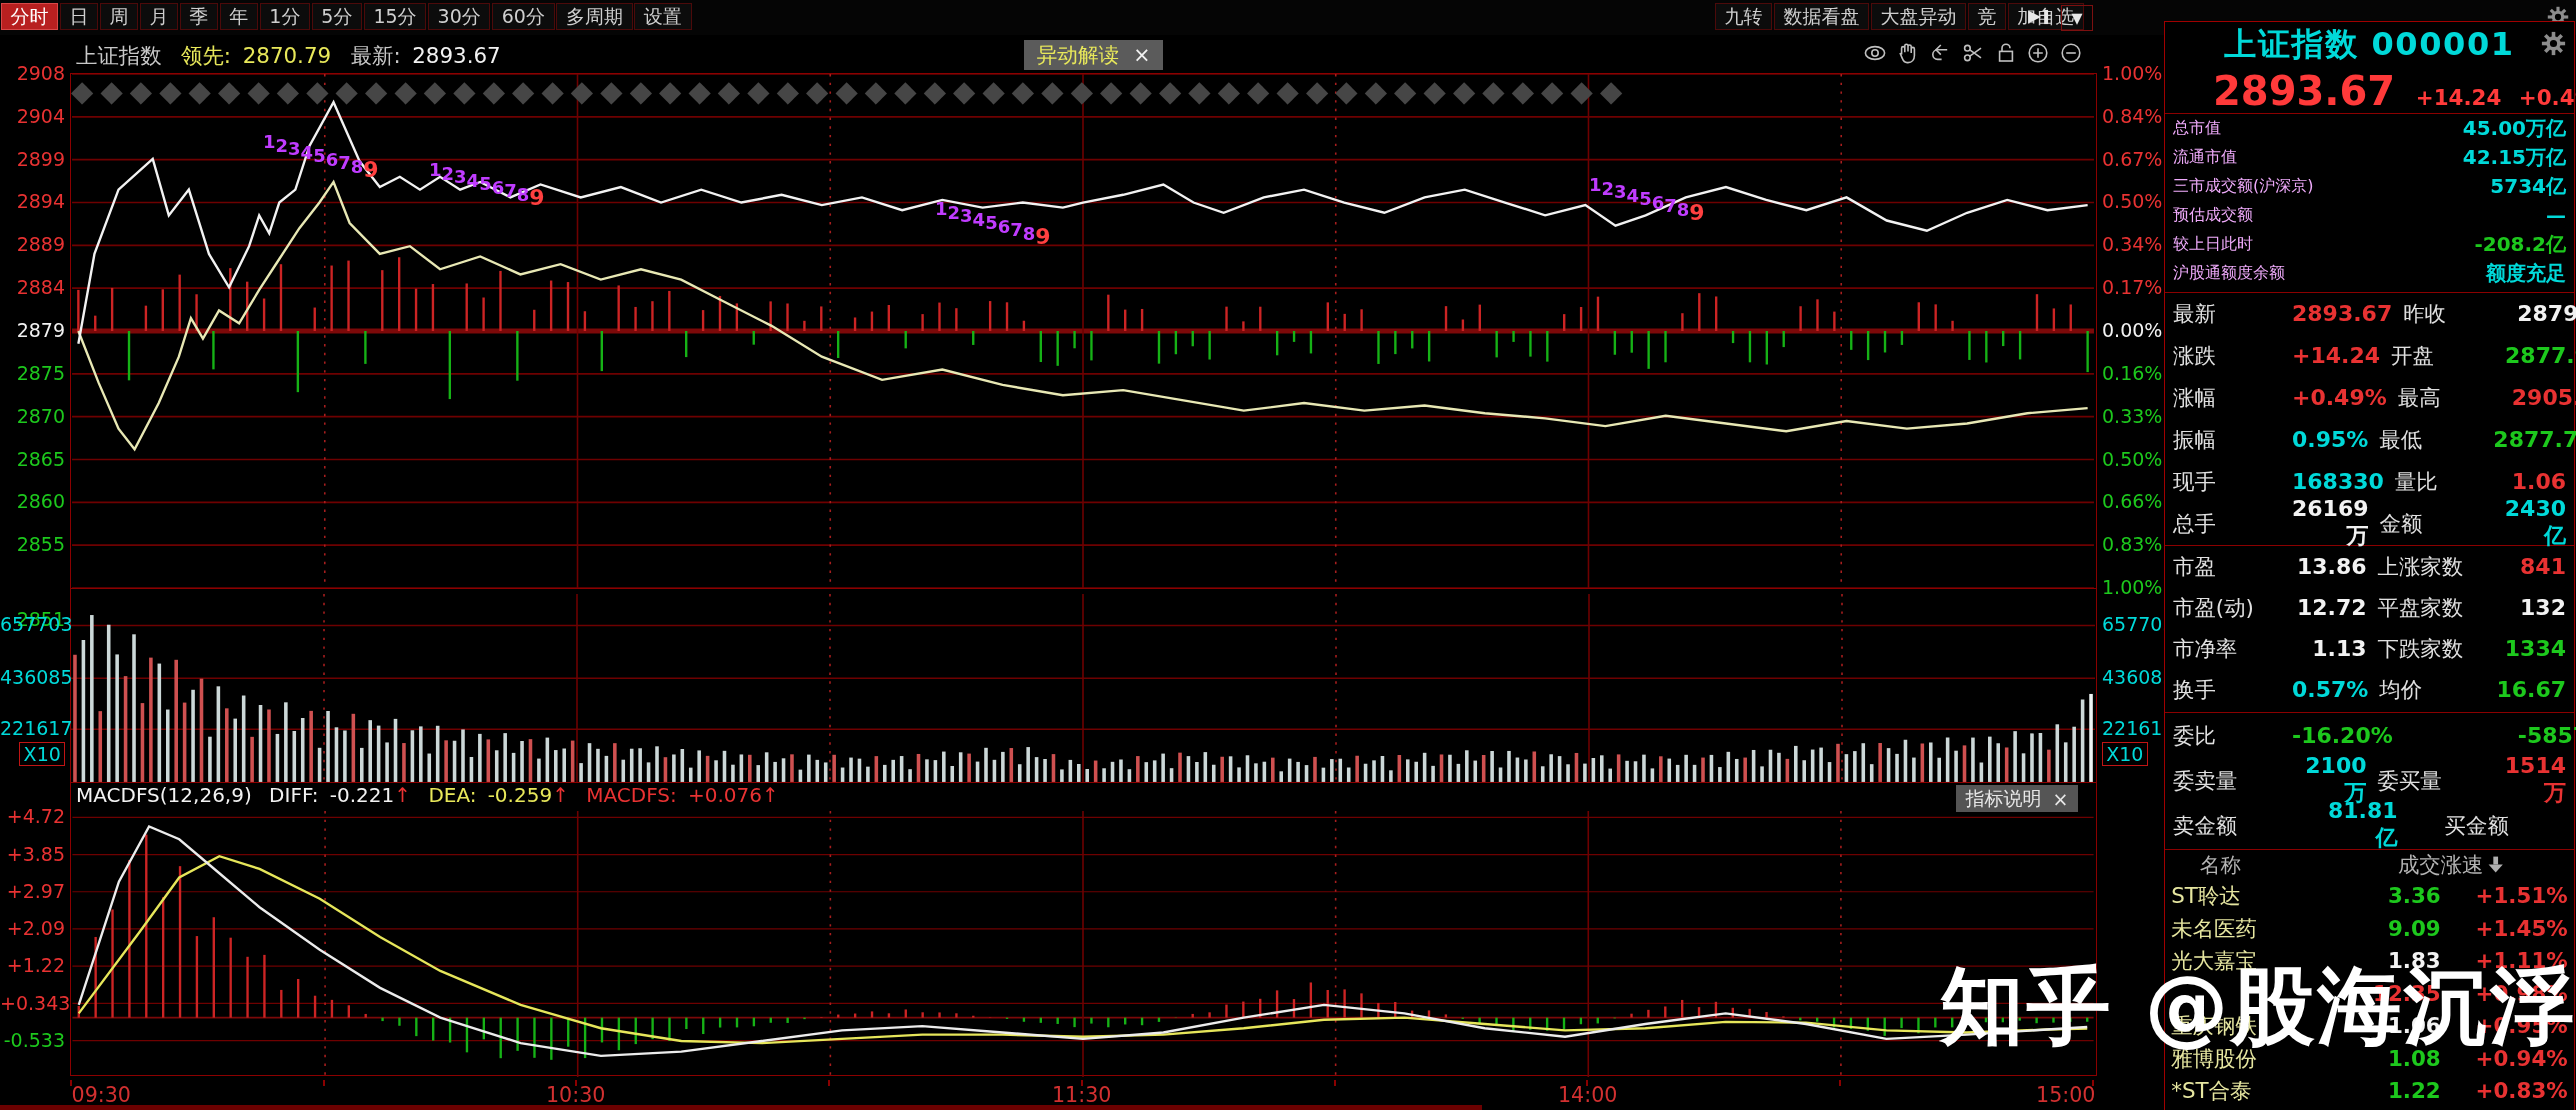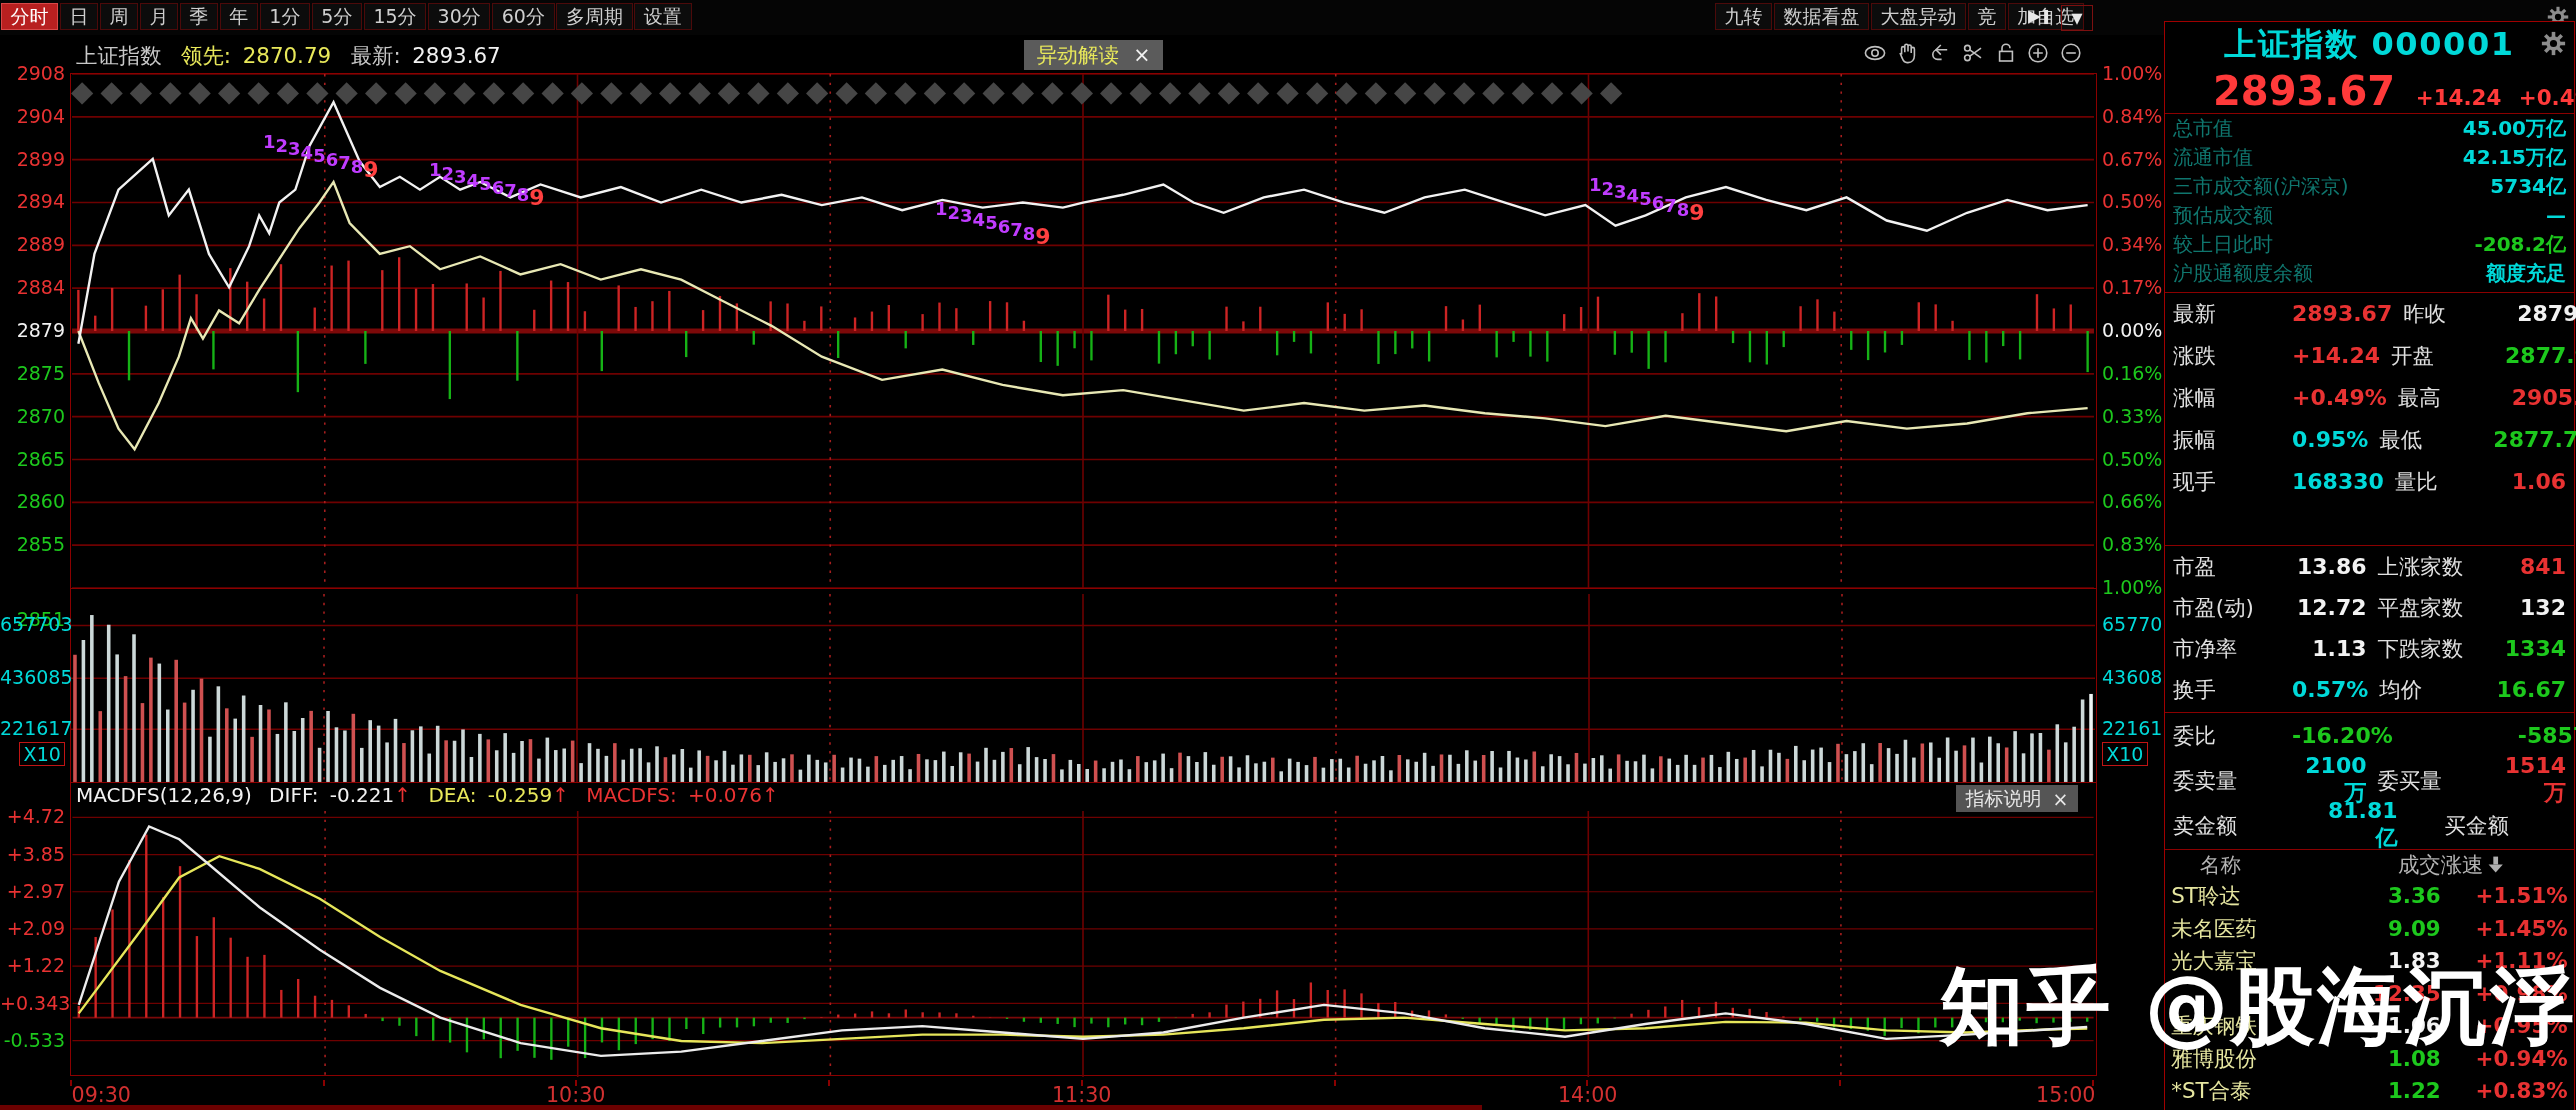--- a/index.html
+++ b/index.html
@@ -38,21 +38,21 @@
   #panel{left:2164px;top:20.6px;width:411px;height:1090px;border:1.6px solid #a00000;box-sizing:border-box;
          background:#000;display:flex;flex-direction:column;}
   .sect{border-bottom:1.6px solid #8b0000;flex:none;position:relative;}
   #p-title-row{height:46px;display:flex;align-items:center;justify-content:center;}
   #p-title{font-size:32px;font-weight:bold;color:#00d9d9;letter-spacing:1.6px;}
   #p-price-row{height:45px;display:flex;align-items:baseline;padding-left:48px;}
   #p-price{font-size:40px;font-weight:bold;color:#ff3a3a;}
   #p-chg{font-size:21.4px;font-weight:bold;color:#ff3a3a;margin-left:20.6px;}
   #p-chgpct{font-size:21.4px;font-weight:bold;color:#ff3a3a;margin-left:17.4px;}
   .info-row{height:29px;display:flex;align-items:center;justify-content:space-between;padding:0 8px;}
-  .info-row .lab{font-size:20px;color:#0f766e;}
+  .info-row .lab{font-size:16px;color:#f0abfc;}
   .info-row .val{font-size:20px;font-weight:bold;}
   .q-row{display:flex;align-items:center;padding:0 8px;}
   .q-row .l1,.q-row .l2{font-size:21.4px;color:#e0e0e0;flex:none;}
   .q-row .l1{width:119px;}
   .q-row .l2{width:125px;padding-left:11px;box-sizing:border-box;}
   .q-row .v1,.q-row .v2{flex:1;text-align:right;font-size:22px;font-weight:bold;}
   .stk-head{height:30px;display:flex;align-items:center;padding:0 6.3px;font-size:20.6px;color:#b4b4b4;}
   .stk-row{height:32.5px;display:flex;align-items:center;padding:0 6.3px;cursor:pointer;}
   .stk-row .nm{flex:1;font-size:21.4px;color:#e6e6a0;white-space:nowrap;overflow:hidden;}
   .stk-row .pr,.stk-head .pr{width:119px;text-align:right;font-size:21.4px;font-weight:bold;}
@@ -852,20 +852,26 @@
         <span class="v1 c-c">0.95%</span>
         <span class="l2">最低</span>
         <span class="v2 c-g">2877.77</span>
       </div>
       <div class="q-row" style="height: 42px;">
         <span class="l1">现手</span>
         <span class="v1 c-c">168330</span>
         <span class="l2">量比</span>
         <span class="v2 c-r">1.06</span>
       </div>
+      <div class="q-row" style="height: 42px;">
+        <span class="l1">总手</span>
+        <span class="v1 c-w">26169万</span>
+        <span class="l2">金额</span>
+        <span class="v2 c-c">2430亿</span>
+      </div>
     </div>
   <div class="sect" id="p-val" style="height:166px;">
       <div class="q-row" style="height: 41px;">
         <span class="l1">市盈</span>
         <span class="v1 c-w">13.86</span>
         <span class="l2">上涨家数</span>
         <span class="v2 c-r">841</span>
       </div>
       <div class="q-row" style="height: 41px;">
         <span class="l1">市盈(动)</span>

